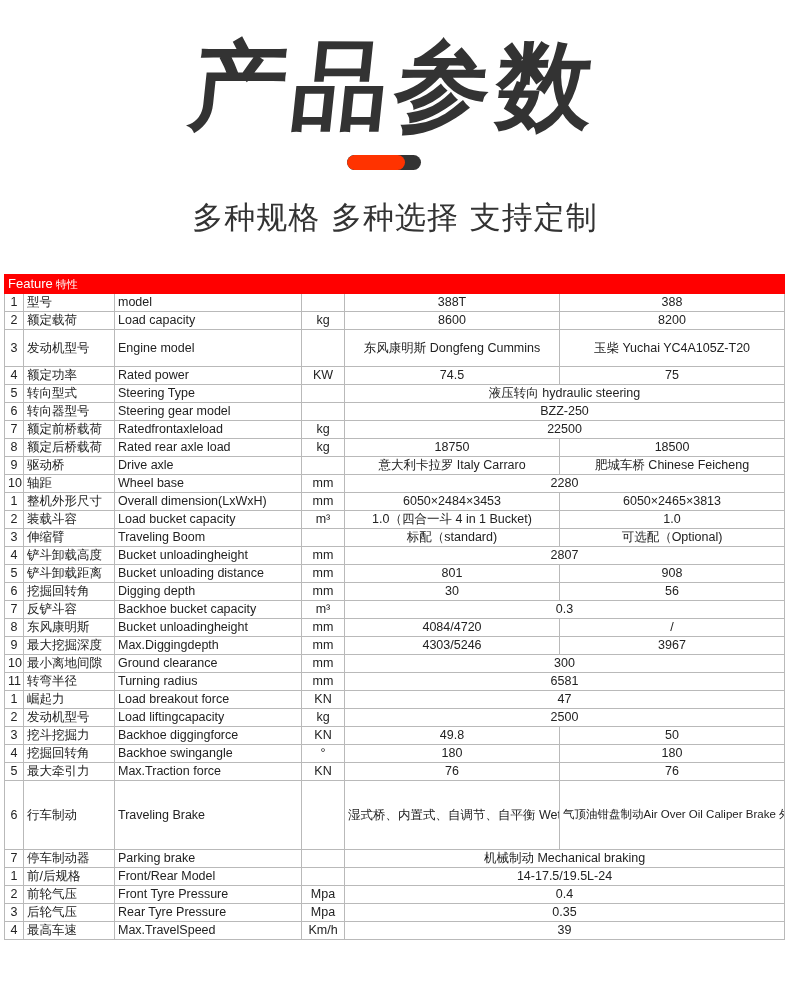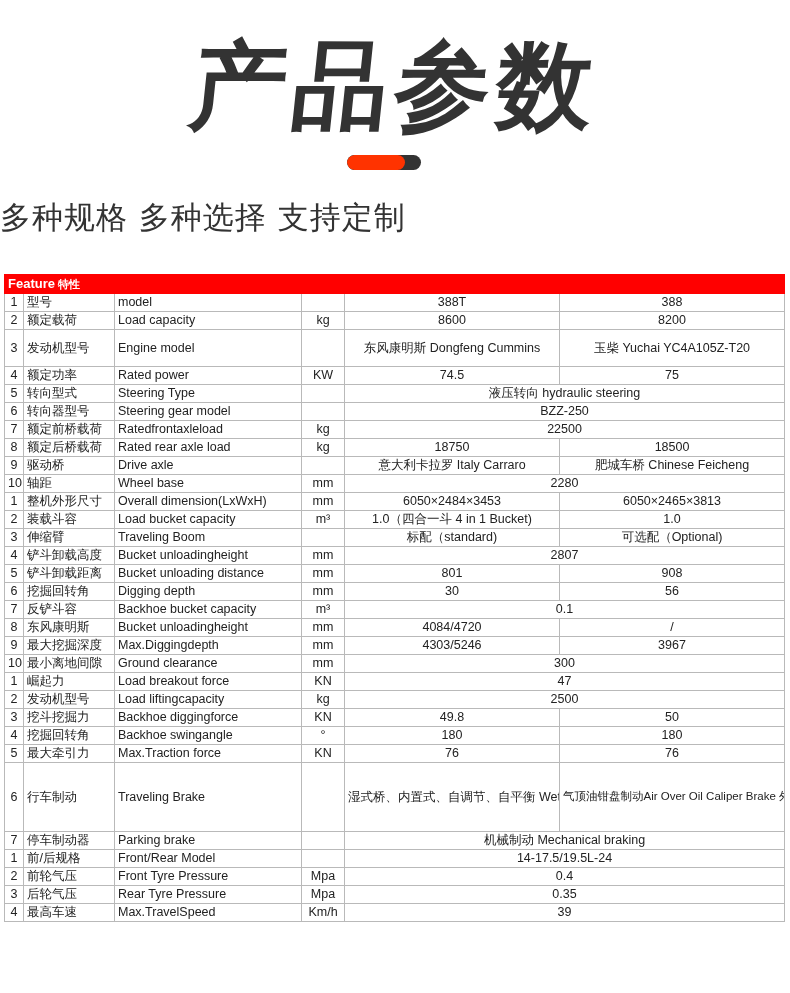--- a/index.html
+++ b/index.html
@@ -1,27 +1,27 @@
 <!DOCTYPE html>
 <html><head>
 <meta charset="utf-8">
 <style>
   html, body { margin: 0; padding: 0; background: #ffffff; }
   body { width: 790px; height: 993px; position: relative; overflow: hidden; font-family: "Liberation Sans", "DejaVu Sans", sans-serif; color: #222; }
   .hero-title { position: absolute; top: 38px; left: 0; width: 790px; text-align: center; font-family: "DejaVu Sans", sans-serif; font-weight: bold; font-size: 96px; letter-spacing: 6px; color: #333333; line-height: 1; transform: skewX(-6deg); }
   .hero-bar { position: absolute; top: 155px; left: 347px; width: 74px; height: 15px; border-radius: 8px; background: #333333; overflow: hidden; }
   .hero-bar .fill { position: absolute; left: 0; top: 0; width: 58px; height: 15px; border-radius: 8px; background: #ff3300; }
-  .hero-sub { position: absolute; top: 197px; left: 0; width: 790px; font-family: "DejaVu Sans", sans-serif; font-size: 31px; color: #333333; letter-spacing: 1px; }
+  .hero-sub { position: absolute; top: 197px; left: 0; width: 790px; text-align: center; font-family: "DejaVu Sans", sans-serif; font-size: 31px; color: #333333; letter-spacing: 1px; }
 
   table.spec { position: absolute; top: 274px; left: 4px; width: 780px; border-collapse: collapse; table-layout: fixed; font-size: 12.5px; }
   table.spec td { border: 1px solid #b9b9b9; padding: 0 3px; height: 17px; line-height: 17px; white-space: nowrap; overflow: hidden; }
   td.num { text-align: center; padding: 0; }
   td.cn, td.en { text-align: left; }
   td.unit, td.val { text-align: center; }
-  tr.section td { background: #ff0000; color: #ffffff; font-weight: bold; font-size: 13px; height: 17px; line-height: 17px; border-color: #ff0000; padding-left: 3px; }
+  tr.section td { background: #ff0000; color: #ffffff; font-weight: normal; font-size: 13px; height: 17px; line-height: 17px; border-color: #ff0000; padding-left: 3px; }
   tr.section td .cn-sub { font-size: 11px; margin-left: 3px; }
   tr.tall3 td { height: 36px; }
   tr.tall6 td { height: 68px; line-height: 16px; }
   td.wrap { white-space: normal; line-height: 16px; }
   td.wrap.small { font-size: 11.5px; line-height: 15.5px; }
 </style>
 </head>
 <body>
 
 <div class="hero-title">产品参数</div>
@@ -164,21 +164,21 @@
         <td class="en">Digging depth</td>
         <td class="unit">mm</td>
         <td class="val">30</td>
         <td class="val">56</td>
       </tr>
       <tr>
         <td class="num">7</td>
         <td class="cn">反铲斗容</td>
         <td class="en">Backhoe bucket capacity</td>
         <td class="unit">m³</td>
-        <td class="val" colspan="2">0.1</td>
+        <td class="val" colspan="2">0.3</td>
       </tr>
       <tr>
         <td class="num">8</td>
         <td class="cn">东风康明斯</td>
         <td class="en">Bucket unloadingheight</td>
         <td class="unit">mm</td>
         <td class="val">4084/4720</td>
         <td class="val">/</td>
       </tr>
       <tr>
@@ -188,20 +188,27 @@
         <td class="unit">mm</td>
         <td class="val">4303/5246</td>
         <td class="val">3967</td>
       </tr>
       <tr>
         <td class="num">10</td>
         <td class="cn">最小离地间隙</td>
         <td class="en">Ground clearance</td>
         <td class="unit">mm</td>
         <td class="val" colspan="2">300</td>
+      </tr>
+      <tr>
+        <td class="num">11</td>
+        <td class="cn">转弯半径</td>
+        <td class="en">Turning radius</td>
+        <td class="unit">mm</td>
+        <td class="val" colspan="2">6581</td>
       </tr>
       <tr>
         <td class="num">1</td>
         <td class="cn">崛起力</td>
         <td class="en">Load breakout force</td>
         <td class="unit">KN</td>
         <td class="val" colspan="2">47</td>
       </tr>
       <tr>
         <td class="num">2</td>

